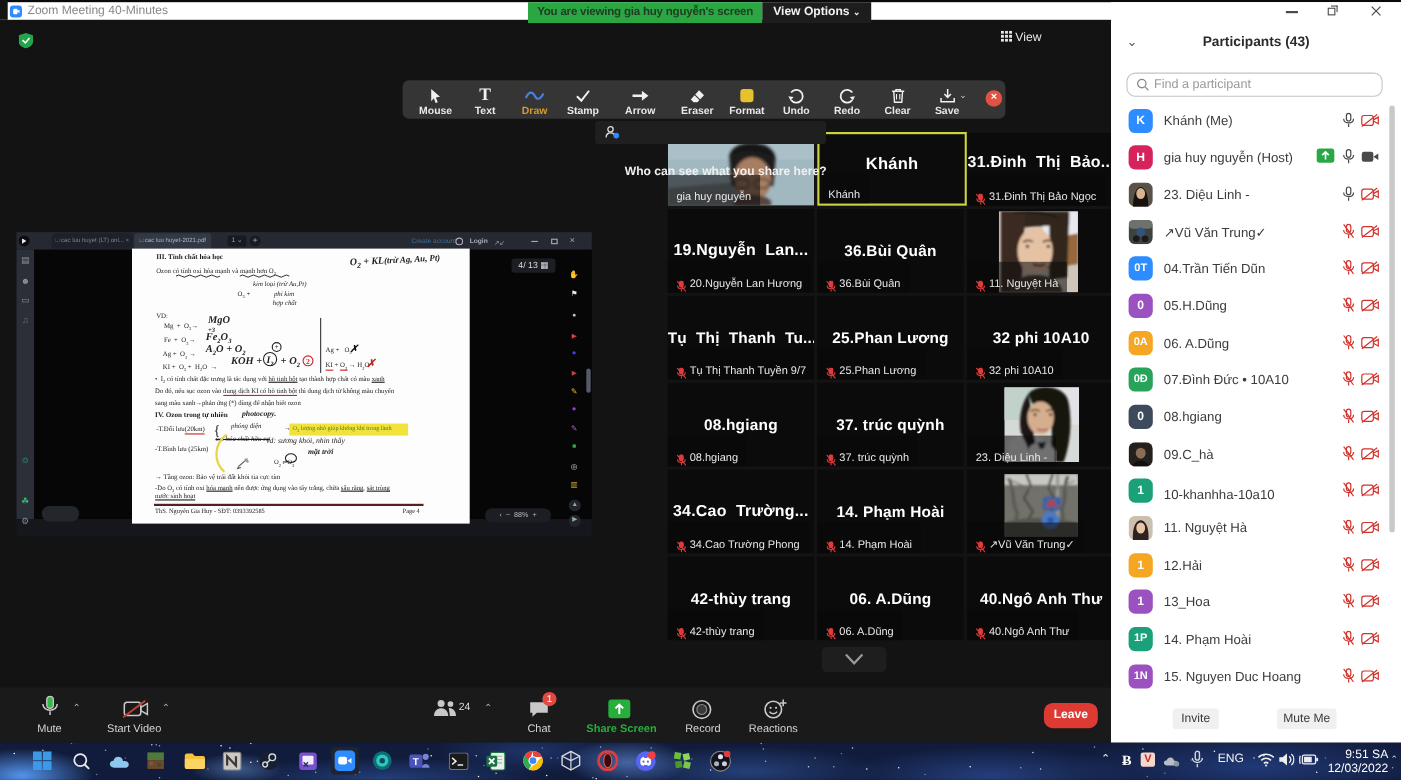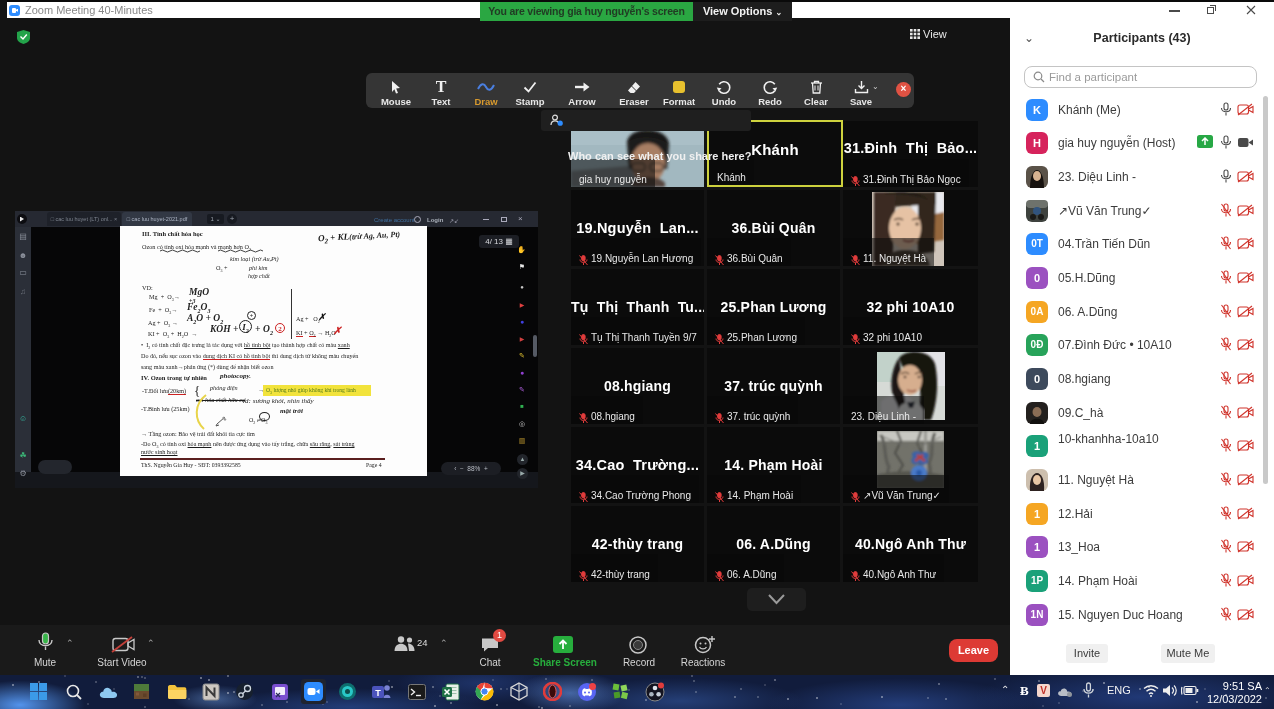--- a/index.html
+++ b/index.html
@@ -1,21 +1,21 @@
 <!DOCTYPE html>
 <html><head>
 <meta charset="utf-8">
 <style>
 * { margin:0; padding:0; box-sizing:border-box; }
 html,body { width:1274px; height:709px; }
 body { position:relative; background:#131313; font-family:"Liberation Sans",sans-serif; overflow:hidden; }
 .abs { position:absolute; }
 .lbl { position:absolute; background:rgba(10,10,10,0.55); color:#e8e8e8; font-size:10px; line-height:15px; height:28px; padding:0 8px; white-space:nowrap; display:flex; align-items:flex-end; gap:3px; }
 .bigname { position:absolute; width:100%; text-align:center; color:#fff; font-weight:bold; font-size:15px; letter-spacing:0.2px; white-space:nowrap; }
-.tile { position:absolute; background:#0b0b0b; overflow:hidden; }
+.tile { position:absolute; background:#0b0b0b; overflow:hidden;margin-left:36px; }
 </style>
 </head>
 <body>
 
 <div class="abs" style="left:0;top:0;width:1274px;height:2px;background:#0a0a0a;"></div>
 <div class="abs" style="left:0;top:2px;width:1274px;height:16px;background:#ffffff;"></div>
 <div class="abs" style="left:0;top:0;width:7px;height:18px;background:#141414;"></div>
 <div class="abs" style="left:9px;top:5px;width:11px;height:11px;background:#2d8cff;border-radius:3px;"></div>
 <div class="abs" style="left:11.5px;top:8px;width:4.5px;height:4.5px;background:#fff;border-radius:1px;"></div>
 <div class="abs" style="left:14.5px;top:8.8px;width:3.5px;height:3px;background:#fff;clip-path:polygon(0 50%,100% 0,100% 100%,0 50%);"></div>
@@ -96,21 +96,21 @@
       <div class="bigname" style="top:30px;font-size:14.5px;">19.Nguyễn&nbsp; Lan...</div>
       <div class="lbl" style="left:0;bottom:0;">
         <svg width="9" height="11" viewBox="0 0 9 11" style="flex:0 0 auto">
           <g stroke="#e03c3c" fill="none" stroke-width="1">
             <rect x="2.7" y="0.5" width="3.4" height="5.5" rx="1.7" fill="#e03c3c"></rect>
             <path d="M1 4.5 C1 8.5 8 8.5 8 4.5"></path>
             <path d="M4.5 8 V10"></path>
             <path d="M0.5 0.5 L8.5 10"></path>
           </g>
         </svg>
-        <span>19.Nguyễn Lan Hương</span>
+        <span>20.Nguyễn Lan Hương</span>
       </div>
     </div>
 <div class="tile" style="left:707px;top:190px;width:133px;height:76px;">
       <div class="bigname" style="top:30px;font-size:14px;">36.Bùi Quân</div>
       <div class="lbl" style="left:0;bottom:0;">
         <svg width="9" height="11" viewBox="0 0 9 11" style="flex:0 0 auto">
           <g stroke="#e03c3c" fill="none" stroke-width="1">
             <rect x="2.7" y="0.5" width="3.4" height="5.5" rx="1.7" fill="#e03c3c"></rect>
             <path d="M1 4.5 C1 8.5 8 8.5 8 4.5"></path>
             <path d="M4.5 8 V10"></path>
@@ -466,21 +466,21 @@
 <div class="abs" style="left:468px;top:8px;width:6px;height:1px;background:#aab;"></div>
 <div class="abs" style="left:486px;top:5.5px;width:5.5px;height:5.5px;border:0.9px solid #aab;"></div>
 <div class="abs" style="left:503px;top:3px;font-size:8px;color:#aab;">×</div>
 <div class="abs" style="left:2px;top:21px;width:12px;text-align:center;font-size:8px;color:#8c919c;line-height:10px;">▤</div>
 <div class="abs" style="left:2px;top:40px;width:12px;text-align:center;font-size:8px;color:#8c919c;line-height:10px;">☻</div>
 <div class="abs" style="left:2px;top:57px;width:12px;text-align:center;font-size:8px;color:#8c919c;line-height:10px;">▭</div>
 <div class="abs" style="left:2px;top:76px;width:12px;text-align:center;font-size:8px;color:#6b707a;line-height:10px;">♫</div>
 <div class="abs" style="left:2px;top:203px;width:12px;text-align:center;font-size:8px;color:#35b8a0;line-height:10px;">☺</div>
 <div class="abs" style="left:2px;top:240px;width:12px;text-align:center;font-size:8px;color:#3cb878;line-height:10px;">☘</div>
 <div class="abs" style="left:2px;top:258px;width:12px;text-align:center;font-size:8px;color:#8c919c;line-height:10px;">⚙</div>
-<div class="abs" style="left:464px;top:24px;width:40px;height:13px;background:#1c1e24;border-radius:3px;color:#d8dade;font-size:8px;line-height:13px;text-align:center;">4/ 13 ▦</div>
+<div class="abs" style="left:450px;top:24px;width:40px;height:13px;background:#1c1e24;border-radius:3px;color:#d8dade;font-size:8px;line-height:13px;text-align:center;">4/ 13 ▦</div>
 <div class="abs" style="left:500px;top:35px;width:14px;text-align:center;font-size:7px;color:#e8e8e8;">✋</div>
 <div class="abs" style="left:500px;top:52px;width:14px;text-align:center;font-size:7px;color:#e8e8e8;">⚑</div>
 <div class="abs" style="left:500px;top:73px;width:14px;text-align:center;font-size:6px;color:#c8c8c8;">●</div>
 <div class="abs" style="left:500px;top:90px;width:14px;text-align:center;font-size:6px;color:#e04040;">▶</div>
 <div class="abs" style="left:500px;top:107px;width:14px;text-align:center;font-size:7px;color:#4040e0;">●</div>
 <div class="abs" style="left:500px;top:124px;width:14px;text-align:center;font-size:6px;color:#d04040;">▶</div>
 <div class="abs" style="left:500px;top:141px;width:14px;text-align:center;font-size:7px;color:#e0c030;">✎</div>
 <div class="abs" style="left:500px;top:158px;width:14px;text-align:center;font-size:7px;color:#9040d0;">●</div>
 <div class="abs" style="left:500px;top:175px;width:14px;text-align:center;font-size:7px;color:#b060e0;">✎</div>
 <div class="abs" style="left:500px;top:192px;width:14px;text-align:center;font-size:6px;color:#30b050;">■</div>
@@ -1059,21 +1059,21 @@
       </g>
     </svg>
     <svg class="abs" style="left:1237px;top:405.67499999999995px" width="17" height="13" viewBox="0 0 17 13">
       <g stroke="#d0342c" fill="none" stroke-width="1.1">
         <rect x="1" y="2" width="10.5" height="9" rx="2"></rect>
         <path d="M11.5 6 L16 3.5 V9.5 L11.5 7"></path>
         <path d="M1 12 L15 1"></path>
       </g>
     </svg>
     <div class="abs" style="left:1026px;top:435px;width:22px;height:22px;border-radius:6px;background:#1aa179;color:#fff;font-weight:bold;font-size:11px;text-align:center;line-height:22px;">1</div>
-<div class="abs" style="left:1058px;top:432px;font-size:12px;color:#3c3c3c;white-space:nowrap;">10-khanhha-10a10</div>
+<div class="abs" style="left:1058px;top:443px;font-size:12px;color:#3c3c3c;white-space:nowrap;">10-khanhha-10a10</div>
 <svg class="abs" style="left:1220px;top:438.325px" width="12" height="15" viewBox="0 0 12 15">
       <g stroke="#d0342c" fill="none" stroke-width="1.1">
         <rect x="4" y="1" width="4" height="7" rx="2"></rect>
         <path d="M1.5 6 C1.5 11 10.5 11 10.5 6"></path>
         <path d="M6 10.5 V13.5"></path>
         <path d="M1.5 1 L10.5 13"></path>
       </g>
     </svg>
     <svg class="abs" style="left:1237px;top:439.325px" width="17" height="13" viewBox="0 0 17 13">
       <g stroke="#d0342c" fill="none" stroke-width="1.1">

